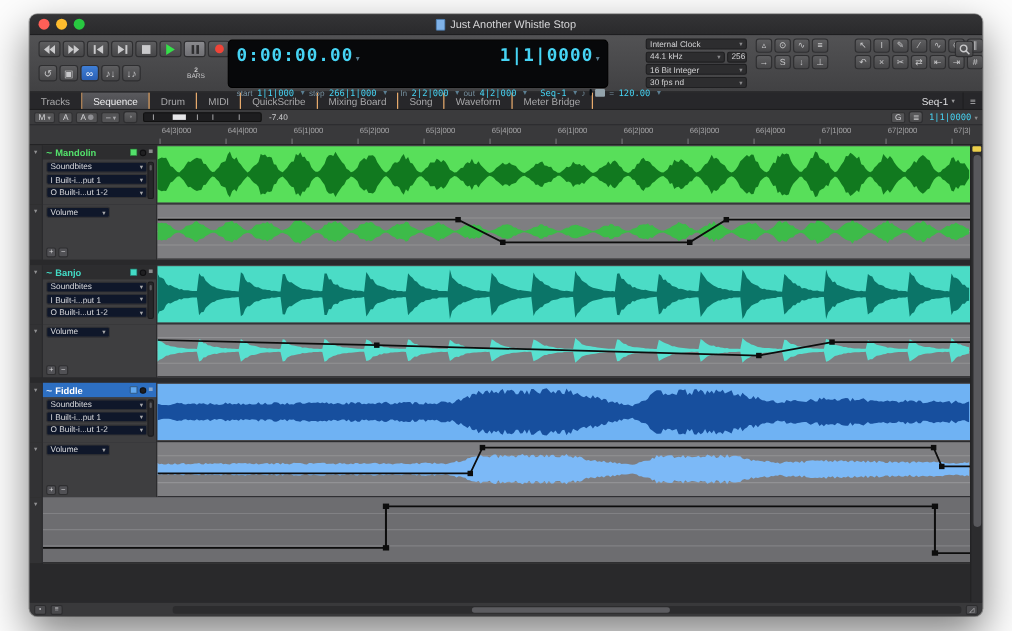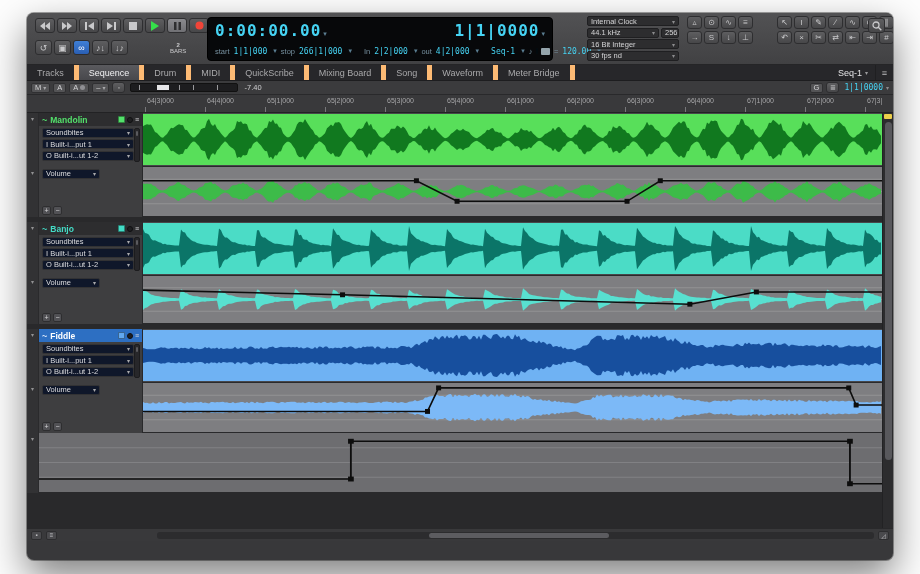--- a/index.html
+++ b/index.html
@@ -29,42 +29,42 @@
             background:linear-gradient(#5e5e60,#474749); border:1px solid #2e2e30; border-radius:3px;
             color:#c9c9cb; font-size:9px; }
   .icobox.active { background:linear-gradient(#3f7fd6,#2a5fb4); color:#fff; }
   .membars { display:inline-flex; flex-direction:column; align-items:center; justify-content:center; height:16px; margin-left:3px;
              color:#c9c9cb; font-size:6px; line-height:6px; }
   .lcd { position:absolute; left:180px; top:4px; width:346px; height:44px; background:#07080a; border:1px solid #000;
          border-radius:4px; padding:3px 7px 2px; }
   .lcd-row1 { display:flex; justify-content:space-between; align-items:baseline; }
   .lcd-main { color:#46d4f4; font-size:16px; font-weight:bold; letter-spacing:1px; font-family:"DejaVu Sans Mono", monospace; }
   .lcd-caret { color:#5b7f93; font-size:7px; margin-left:2px; }
-  .lcd-row2 { display:flex; align-items:center; margin-top:6px; gap:4px; white-space:nowrap; }
+  .lcd-row2 { display:flex; align-items:center; margin-top:20px; gap:4px; white-space:nowrap; }
   .lcd-lab { color:#76909f; font-size:7.5px; }
   .lcd-val { color:#46d4f4; font-size:8px; font-family:"DejaVu Sans Mono", monospace; }
   .lcd-sep { width:1px; height:10px; background:#24333c; margin:0 2px; }
   .lcd-slider { position:relative; width:36px; height:6px; background:#16222a; border:1px solid #020a0e; border-radius:2px; }
   .lcd-slider i { position:absolute; left:4px; top:-1px; width:9px; height:7px; background:#93a3ab; border-radius:1px; }
   .ddstack { position:absolute; left:560px; top:3px; width:92px; }
   .dd { display:flex; align-items:center; justify-content:space-between; height:10px; margin-bottom:1.5px; padding:0 3px;
         background:#2d2d2f; border:1px solid #1f1f21; border-radius:2px; color:#d3d3d5; font-size:7.5px; }
   .dd .car { color:#8b8b8d; font-size:6px; }
   .ddrow { display:flex; gap:2px; }
   .ddrow .dd:first-child { flex:1; } .ddrow .dd:last-child { width:18px; }
   .clusterB { position:absolute; left:660px; top:3px; width:84px; }
   .clusterB .r { display:flex; margin-bottom:2px; }
   .toolsbox { position:absolute; left:750px; top:3px; width:108px; }
   .toolsbox .r { display:flex; margin-bottom:2px; }
   .toolsbox .icobox, .clusterB .icobox { min-width:15px; height:13px; font-size:8px; }
   .searchwrap { position:absolute; right:6px; top:5px; }
 
   
   .tabbar { height:16px; background:#27272a; display:flex; align-items:stretch; border-bottom:1px solid #1d1d1f; }
-  .tab { padding:0 10px; display:flex; align-items:center; color:#a9a9ab; font-size:9px; border-right:5px solid #fdba74; }
+  .tab { padding:0 10px; display:flex; align-items:center; color:#a9a9ab; font-size:9px; border-right:1px solid #fdba74; }
   .tab.active { background:linear-gradient(#5a5a5e,#48484c); color:#f0f0f2; }
   .tab-spacer { flex:1; }
   .seqsel { display:flex; align-items:center; gap:3px; padding:0 7px; color:#e4e4e6; font-size:9px; }
   .seqmenu { width:18px; display:flex; align-items:center; justify-content:center; color:#bdbdbf; border-left:1px solid #1f1f21; }
 
   
   .editbar { height:14px; background:#3b3b3d; border-bottom:1px solid #29292b; display:flex; align-items:center; padding:0 4px; gap:3px; }
   .ebox { height:10px; display:inline-flex; align-items:center; gap:2px; padding:0 3px; background:#55555а; background:#545456;
           border:1px solid #303032; border-radius:2px; color:#d5d5d7; font-size:7.5px; }
   .minimap { position:relative; width:108px; height:9px; background:#1d1d1f; border:1px solid #111; border-radius:2px; }
@@ -125,20 +125,33 @@
   .hthumb { position:absolute; left:38%; width:25%; top:1px; bottom:1px; background:#5c5c60; border-radius:3px; }
 
   svg.lane-svg { position:absolute; inset:0; width:100%; height:100%; }
 </style>
 </head>
 <body>
 
 <div class="stage">
   <div class="window">
 
+    <div class="titlebar">
+      <div class="traffic">
+        <i class="tl-close"></i>
+        <i class="tl-min"></i>
+        <i class="tl-zoom"></i>
+      </div>
+      <div class="wtitle">
+        <svg width="9" height="11" viewBox="0 0 9 11">
+          <rect x="0.5" y="0.5" width="8" height="10" rx="1" fill="#7fb2e8" stroke="#4a78a8"></rect>
+        </svg>
+        <span>Just Another Whistle Stop</span>
+      </div>
+    </div>
 
     <div class="toolbar">
       <div class="transport">
         <span class="tbtn">
             <svg width="10" height="8">
               <polygon points="5,0 5,8 0,4" fill="#c9c9cb"></polygon>
               <polygon points="10,0 10,8 5,4" fill="#c9c9cb"></polygon>
             </svg>
           </span>
         <span class="tbtn">

